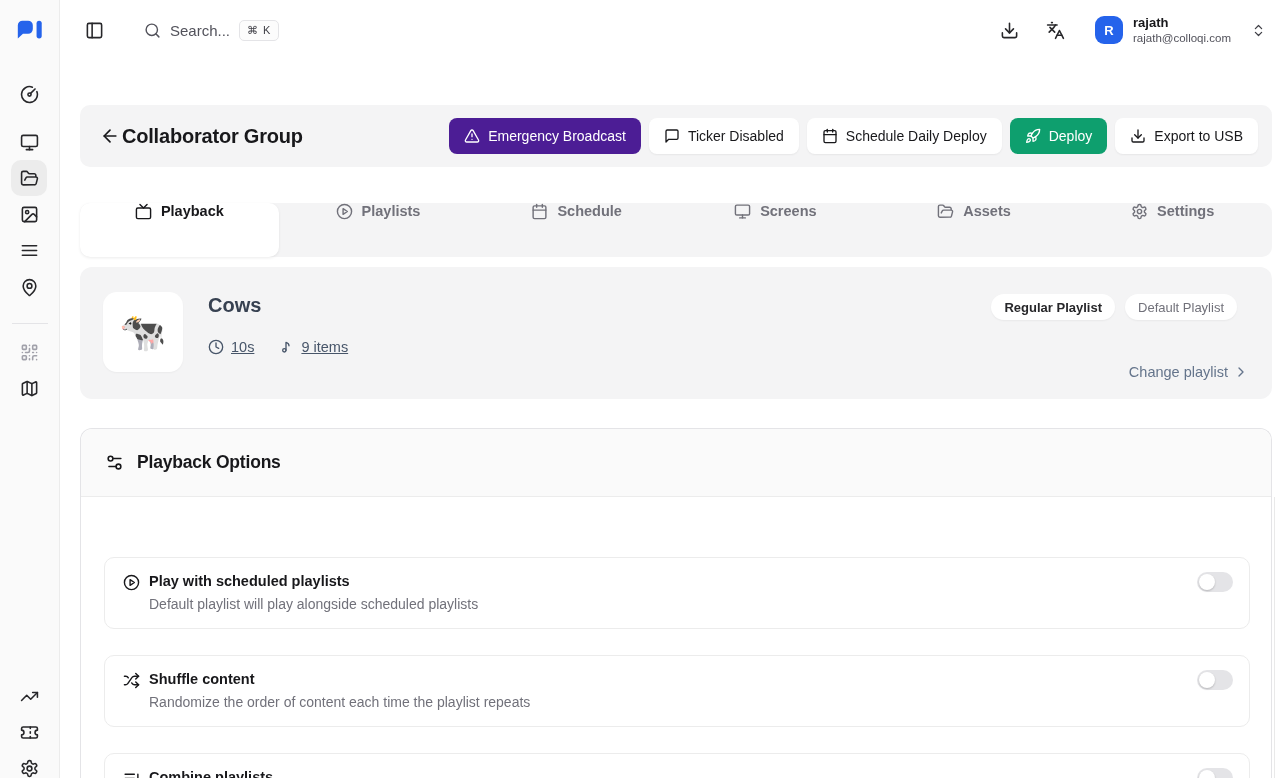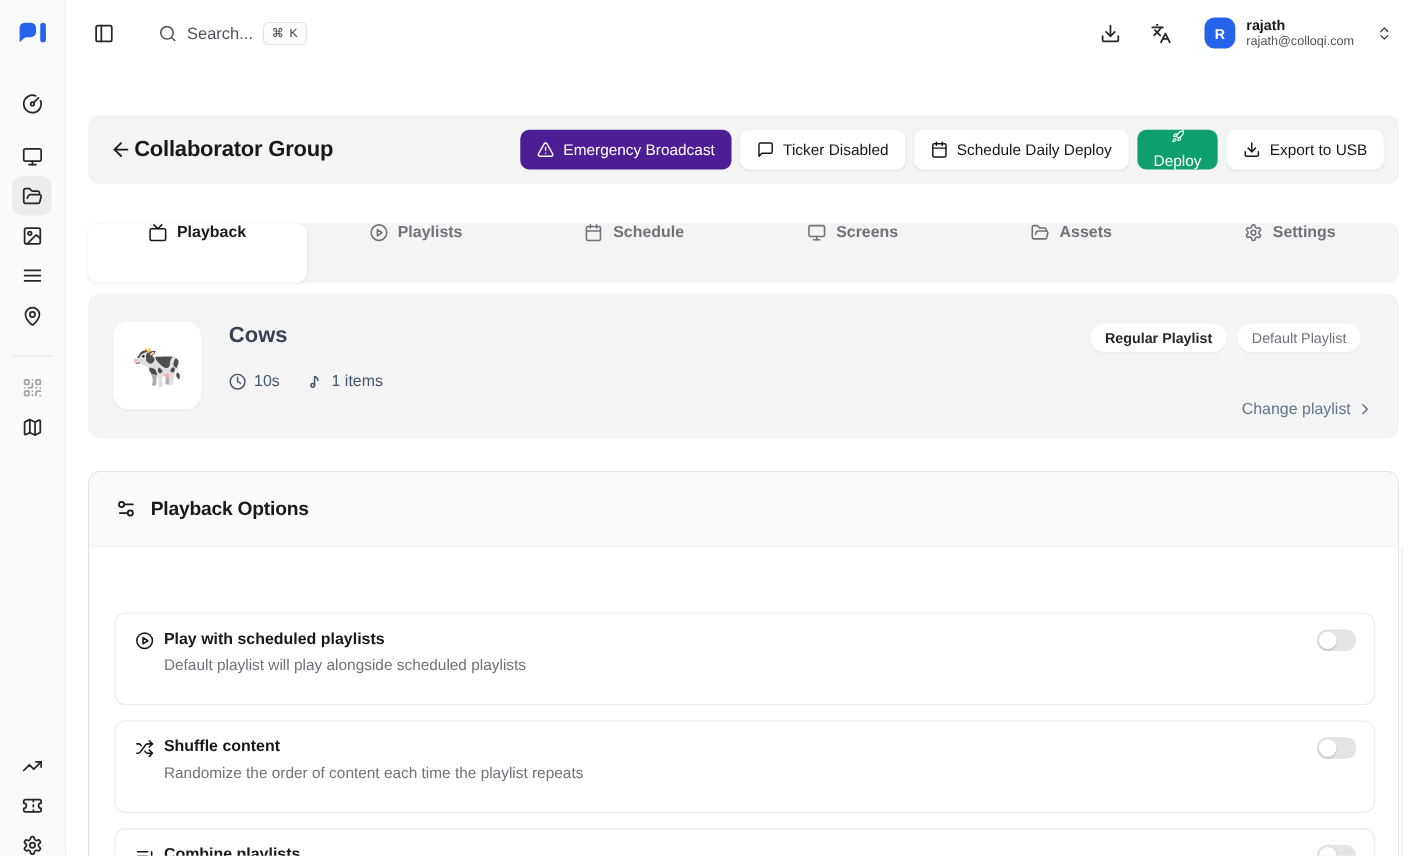--- a/index.html
+++ b/index.html
@@ -36,44 +36,44 @@
   .side-divider { position:absolute; left:12px; width:36px; height:1px; background:#e4e4e7; top:263px; }
 
   
   .page-header { position:absolute; left:80px; top:105px; width:1192px; height:62px; background:#f4f4f5; border-radius:10px; display:flex; align-items:center; }
   .back-btn { margin-left:18px; width:24px; height:24px; display:flex; align-items:center; justify-content:center; color:#18181b; }
   .page-title { font-size:20px; font-weight:700; letter-spacing:-0.2px; }
   .header-actions { margin-left:auto; display:flex; align-items:center; gap:8px; padding-right:14px; }
   .btn { height:36px; border-radius:8px; padding:0 15px; font-size:14px; font-weight:500; display:inline-flex; align-items:center; gap:8px; white-space:nowrap; }
   .btn-default { background:#fff; color:#18181b; box-shadow:0 1px 2px rgba(0,0,0,.06); }
   .btn-danger { background:#4c1d95; color:#fff; }
-  .btn-success { background:#0e9f6e; color:#fff;flex-direction:column; }
+  .btn-success { background:#0e9f6e; color:#fff; }
 
   
   .tabs { position:absolute; left:80px; top:203px; width:1192px; height:54px; background:#f4f4f5; border-radius:10px; display:flex; }
   .tab { flex:1 1 0; display:flex; align-items:flex-start; justify-content:center; gap:9px; font-size:14.5px; font-weight:700; color:#71717a; border-radius:10px; }
   .tab.active { background:#fff; color:#18181b; box-shadow:0 1px 3px rgba(0,0,0,.08); }
 
   
   .playlist-card { position:absolute; left:80px; top:267px; width:1192px; height:132px; background:#f4f4f5; border-radius:12px; }
   .thumb { position:absolute; left:23px; top:25px; width:80px; height:80px; background:#fff; border-radius:14px; display:flex; align-items:center; justify-content:center; font-size:38px; box-shadow:0 1px 2px rgba(0,0,0,.04); }
   .pl-title { position:absolute; left:128px; top:27px; font-size:20px; font-weight:700; color:#374151; }
-  .pl-meta { position:absolute; left:128px; top:72px; display:flex; align-items:center; gap:24px; color:#475569; font-size:14.5px; font-weight:500; }
+  .pl-meta { position:absolute; left:128px; top:72px; display:flex; align-items:center; gap:24px; color:#475569; font-size:14.5px; font-weight:500;text-decoration:underline; }
   .meta-group { display:flex; align-items:center; gap:7px; }
   .badges { position:absolute; right:35px; top:27px; display:flex; gap:10px; }
   .badge { height:26px; padding:0 13px; border-radius:999px; background:#fff; display:flex; align-items:center; font-size:13px; box-shadow:0 1px 2px rgba(0,0,0,.05); }
   .badge-regular { font-weight:700; color:#27272a; }
   .badge-default { font-weight:500; color:#71717a; }
   .change-link { position:absolute; right:23px; bottom:19px; display:flex; align-items:center; gap:5px; color:#64748b; font-size:14.5px; cursor:pointer;margin-left:44px; }
 
   
   .options-card { position:absolute; left:80px; top:428px; width:1192px; height:360px; background:#fff; border:1px solid #e4e4e7; border-bottom:none; border-radius:12px 12px 0 0; }
   .options-header { height:68px; background:#fafafa; border-bottom:1px solid #ececec; border-radius:12px 12px 0 0; display:flex; align-items:center; gap:13px; padding-left:24px; color:#18181b; }
   .options-title { font-size:17.5px; font-weight:700; letter-spacing:-0.2px; }
-  .option-row { position:absolute; left:23px; width:1146px; height:84px; border:1px solid #ececec; border-radius:10px; background:#fff; }
+  .option-row { position:absolute; left:23px; width:1146px; height:72px; border:1px solid #ececec; border-radius:10px; background:#fff; }
   .row-1 { top:128px; } .row-2 { top:226px; } .row-3 { top:324px; }
   .row-icon { position:absolute; left:18px; top:16px; color:#18181b; }
   .row-title { position:absolute; left:44px; top:15px; font-size:14.5px; font-weight:600; color:#18181b; }
   .row-desc { position:absolute; left:44px; top:38px; font-size:14px; color:#71717a; }
   .toggle { position:absolute; right:16px; top:14px; width:36px; height:20px; border-radius:999px; background:#e4e4e7; cursor:pointer; }
   .toggle .knob { position:absolute; left:2px; top:2px; width:16px; height:16px; border-radius:50%; background:#fff; box-shadow:0 1px 2px rgba(0,0,0,.2); }
 
   .scroll-gutter { position:absolute; right:0; top:497px; bottom:0; width:12px; background:#fff; border-left:1px solid #e9e9e9; z-index:6; }
 </style>
 </head>
@@ -421,21 +421,21 @@
     <span class="meta-group">
       <svg class="icon" width="16" height="16">
           <use href="#i-clock"></use>
         </svg>
       <span>10s</span>
     </span>
     <span class="meta-group">
       <svg class="icon" width="16" height="16">
           <use href="#i-music-note"></use>
         </svg>
-      <span>1 items</span>
+      <span>9 items</span>
     </span>
   </div>
   <div class="badges">
     <span class="badge badge-regular">Regular Playlist</span>
     <span class="badge badge-default">Default Playlist</span>
   </div>
   <div class="change-link">
     <span>Change playlist</span>
     <svg class="icon" width="16" height="16">
         <use href="#i-chevron-right"></use>

